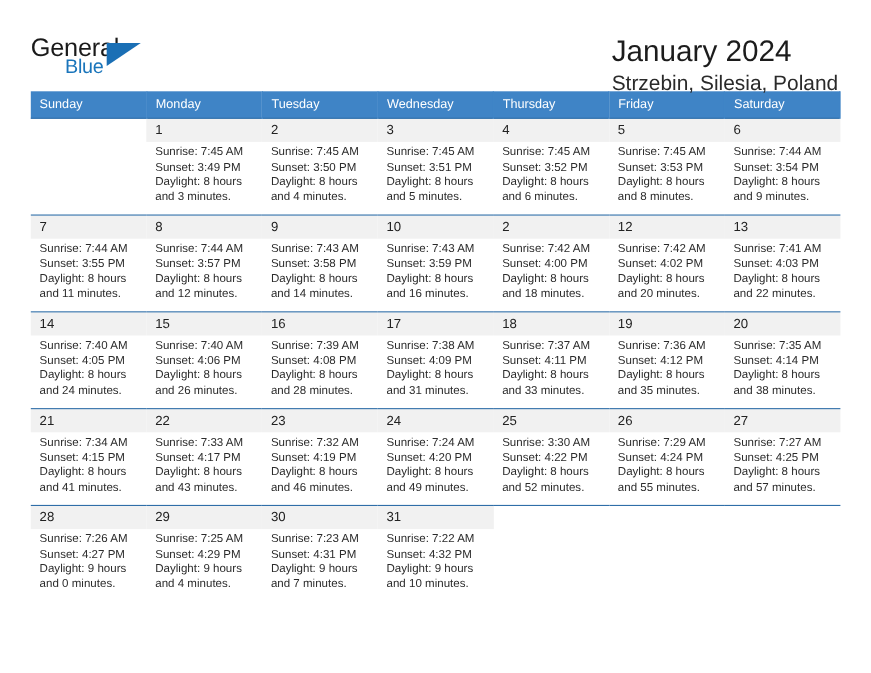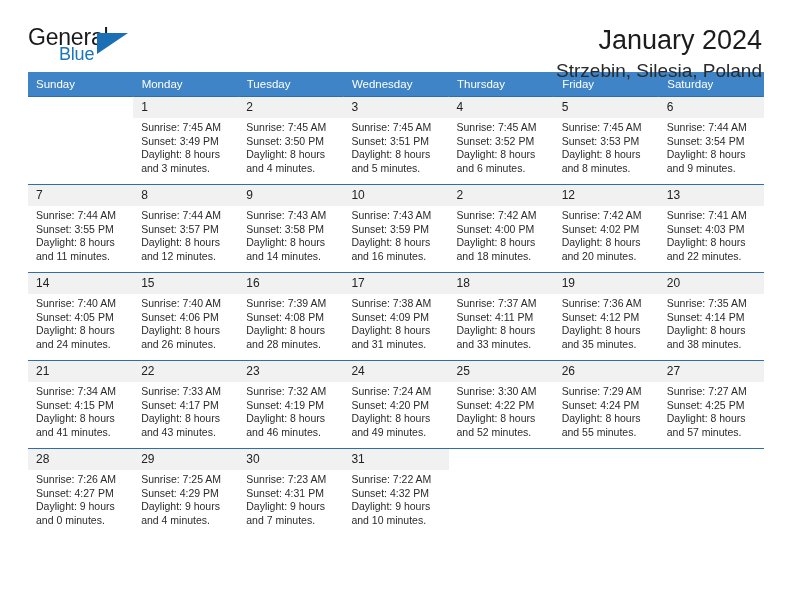--- a/index.html
+++ b/index.html
@@ -12,21 +12,21 @@
     height: 612px;
     font-family: "Liberation Sans", sans-serif;
     color: #222222;
     overflow: hidden;
   }
   .page {
     position: relative;
     width: 792px;
     height: 612px;
     box-sizing: border-box;
-    padding: 0 28px;
+    padding: 6px 28px;
   }
 
   
   .header {
     display: flex;
     align-items: flex-start;
     justify-content: space-between;
     height: 72px;
     padding-top: 24px;
     box-sizing: border-box;
@@ -59,21 +59,21 @@
     position: absolute;
     left: 69px;
     top: 9px;
     width: 0;
     height: 0;
     border-left: 31px solid #1a6fb5;
     border-bottom: 21px solid transparent;
   }
 
   .title-block {
-    text-align: right;
+    text-align: left;
     padding-right: 2px;
     margin-left: 16px;
   }
   .cal-title {
     font-size: 27px;
     font-weight: normal;
     color: #1c1c1c;
     line-height: 32px;
     white-space: nowrap;
   }
@@ -83,20 +83,21 @@
     line-height: 22px;
     margin-top: 4px;
     white-space: nowrap;
   }
 
   
   .calendar {
     width: 736px;
     border-collapse: collapse;
     table-layout: fixed;
+    margin-top: 5px;
   }
   .calendar col { width: 105.14px; }
 
   thead th {
     background: #3f84c6;
     color: #ffffff;
     font-size: 11.5px;
     font-weight: normal;
     text-align: left;
     padding: 6px 0 6px 8px;

